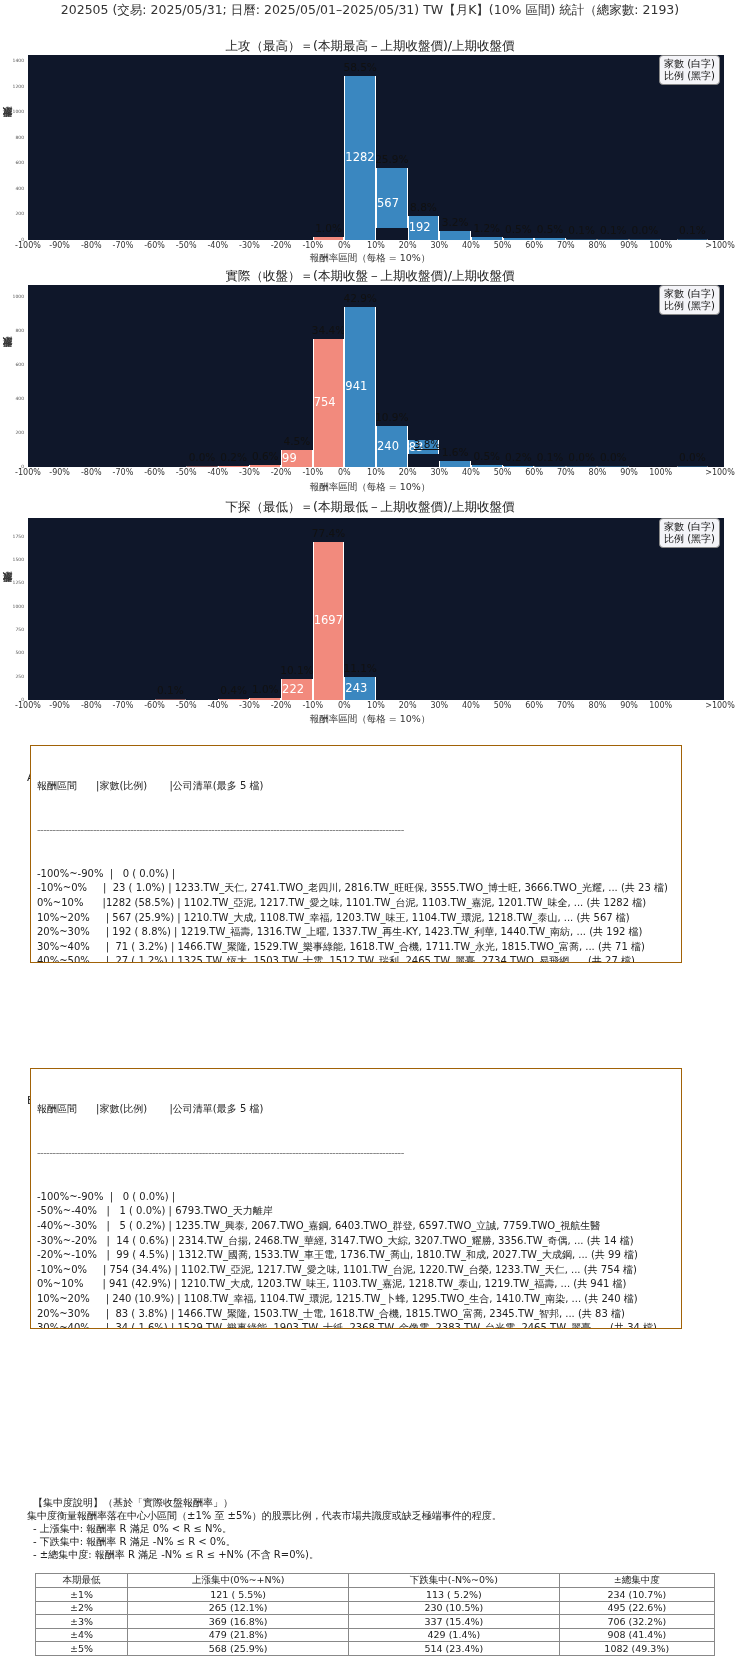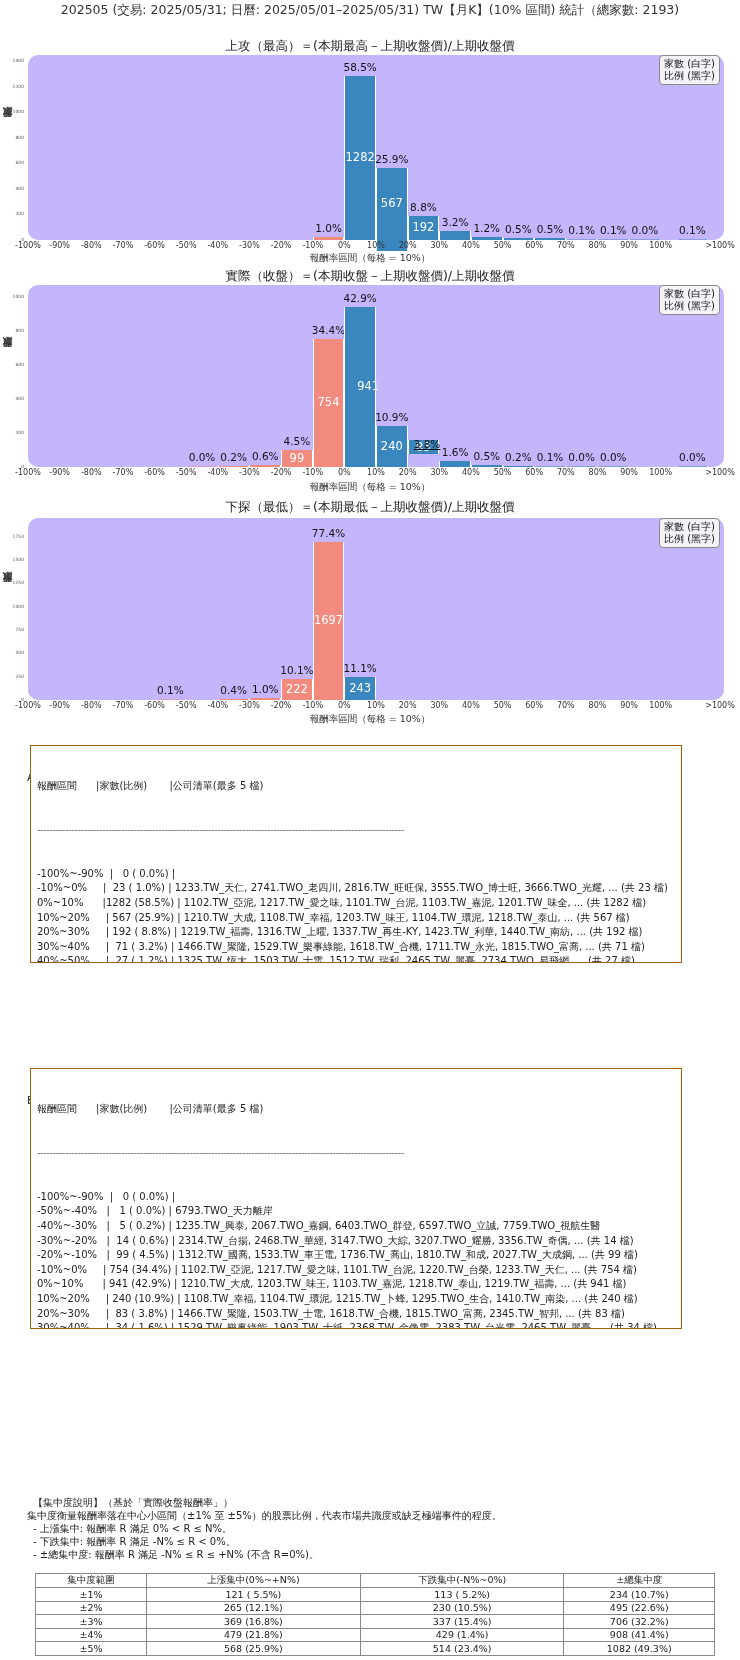--- a/index.html
+++ b/index.html
@@ -1,22 +1,22 @@
 <!DOCTYPE html>
 <html><head>
 <meta charset="utf-8">
 <style>
   * { box-sizing: border-box; }
   html, body { margin: 0; padding: 0; background: #ffffff; }
   body { width: 740px; height: 1660px; position: relative; font-family: "DejaVu Sans", "Liberation Sans", sans-serif; color: #222; overflow: hidden; }
   .main-title { position: absolute; top: 2px; left: 0; width: 740px; text-align: center; font-size: 12.5px; color: #333; }
   .chart-title { position: absolute; left: 0; width: 740px; text-align: center; font-size: 12.5px; color: #222; }
-  .plot-area { position: absolute; left: 28px; width: 696px; background: #c4b5fd; border-radius: 10px; }
+  .plot-area { position: absolute; left: 28px; width: 696px; background: #0f172a; }
   .bar { position: absolute; bottom: 0; border-left: 1px solid #fff; border-right: 1px solid #fff; }
-  .bar-count { position: absolute; width: 100%; text-align: center; color: #fff; font-size: 11.5px; }
+  .bar-count { position: absolute; width: 100%; color: #fff; font-size: 11.5px; }
   .bar-pct { position: absolute; width: 60px; margin-left: -30px; text-align: center; font-size: 10.5px; color: #111; }
   .ytick { position: absolute; right: 700px; font-size: 4.5px; color: #555; text-align: right; width: 20px; }
   .ylabel { position: absolute; left: 1px; font-size: 10px; color: #333; writing-mode: vertical-rl; transform: rotate(180deg); }
   .xtick { position: absolute; font-size: 8px; color: #333; width: 40px; margin-left: -20px; text-align: center; }
   .xlabel { position: absolute; left: 0; width: 740px; text-align: center; font-size: 9.5px; color: #333; }
   .legend-box { position: absolute; right: 16px; background: #f4f4f8; border: 1px solid #888; border-radius: 4px; font-size: 10px; line-height: 12px; padding: 2px 4px; color: #111; }
   .section-title { position: absolute; left: 27px; font-size: 11px; color: #222; margin-top: 40px; }
   .code-box { position: absolute; left: 30px; width: 652px; border: 1px solid #a16207; background: #fff; font-size: 10px; line-height: 14.6px; padding: 4px 6px; color: #222; white-space: pre; overflow: hidden; }
   .code-box .row { white-space: pre; height: 14.6px; }
   .code-box .sep { color: #777; letter-spacing: -0.5px; overflow: hidden; height: 14.6px; }
@@ -47,21 +47,21 @@
     <div class="ytick" style="top: 83.8966px; left: 4px;">1200</div>
     <div class="ytick" style="top: 58.3793px; left: 4px;">1400</div>
   </div>
 <div id="c1-bars">
     <div class="bar" style="position: absolute; left: 312.727px; width: 31.6364px; top: 237.066px; height: 2.93448px; background: rgb(242, 138, 125);"></div>
     <div class="bar-pct" style="left: 328.545px; top: 222.066px;">1.0%</div>
     <div class="bar" style="position: absolute; left: 344.364px; width: 31.6364px; top: 76.4345px; height: 163.566px; background: rgb(58, 135, 192);">
       <div class="bar-count" style="top: 73.7828px;">1282</div>
     </div>
     <div class="bar-pct" style="left: 360.182px; top: 61.4345px;">58.5%</div>
-    <div class="bar" style="position: absolute; left: 376px; width: 31.6364px; top: 167.659px; height: 83px; background: rgb(58, 135, 192);">
+    <div class="bar" style="position: absolute; left: 376px; width: 31.6364px; top: 167.659px; height: 60px; background: rgb(58, 135, 192);">
       <div class="bar-count" style="top: 28.1707px;">567</div>
     </div>
     <div class="bar-pct" style="left: 391.818px; top: 152.659px;">25.9%</div>
     <div class="bar" style="position: absolute; left: 407.636px; width: 31.6364px; top: 215.503px; height: 24.4966px; background: rgb(58, 135, 192);">
       <div class="bar-count" style="top: 4.24828px;">192</div>
     </div>
     <div class="bar-pct" style="left: 423.455px; top: 200.503px;">8.8%</div>
     <div class="bar" style="position: absolute; left: 439.273px; width: 31.6364px; top: 230.941px; height: 9.05862px; background: rgb(58, 135, 192);"></div>
     <div class="bar-pct" style="left: 455.091px; top: 215.941px;">3.2%</div>
     <div class="bar" style="position: absolute; left: 470.909px; width: 31.6364px; top: 236.555px; height: 3.44483px; background: rgb(58, 135, 192);"></div>
@@ -130,21 +130,21 @@
     <div class="bar-pct" style="left: 265.273px; top: 449.619px;">0.6%</div>
     <div class="bar" style="position: absolute; left: 281.091px; width: 31.6364px; top: 450.161px; height: 16.8393px; background: rgb(242, 138, 125);">
       <div class="bar-count" style="top: 0.419626px;">99</div>
     </div>
     <div class="bar-pct" style="left: 296.909px; top: 435.161px;">4.5%</div>
     <div class="bar" style="position: absolute; left: 312.727px; width: 31.6364px; top: 338.75px; height: 128.25px; background: rgb(242, 138, 125);">
       <div class="bar-count" style="top: 56.1252px;">754</div>
     </div>
     <div class="bar-pct" style="left: 328.545px; top: 323.75px;">34.4%</div>
     <div class="bar" style="position: absolute; left: 344.364px; width: 31.6364px; top: 306.942px; height: 160.058px; background: rgb(58, 135, 192);">
-      <div class="bar-count" style="top: 72.029px; margin-left: 8px;">941</div>
+      <div class="bar-count" style="top: 72.029px;">941</div>
     </div>
     <div class="bar-pct" style="left: 360.182px; top: 291.942px;">42.9%</div>
     <div class="bar" style="position: absolute; left: 376px; width: 31.6364px; top: 426.178px; height: 40.8224px; background: rgb(58, 135, 192);">
       <div class="bar-count" style="top: 12.4112px;">240</div>
     </div>
     <div class="bar-pct" style="left: 391.818px; top: 411.178px;">10.9%</div>
     <div class="bar" style="position: absolute; left: 407.636px; width: 31.6364px; top: 440px; height: 14.1178px; background: rgb(58, 135, 192);">
       <div class="bar-count" style="top: 0px;">83</div>
     </div>
     <div class="bar-pct" style="left: 427px; top: 437.882px; text-decoration: underline;">3.8%</div>
@@ -268,21 +268,21 @@
 </div>
 
 <div class="note" style="top:1496px; left:33px;">【集中度說明】（基於「實際收盤報酬率」）</div>
 <div class="note" style="top:1509px; left:27px;">集中度衡量報酬率落在中心小區間（±1% 至 ±5%）的股票比例，代表市場共識度或缺乏極端事件的程度。</div>
 <div class="note" style="top:1522px;">- 上漲集中: 報酬率 R 滿足 0% &lt; R ≤ N%。</div>
 <div class="note" style="top:1535px;">- 下跌集中: 報酬率 R 滿足 -N% ≤ R &lt; 0%。</div>
 <div class="note" style="top:1548px;">- ±總集中度: 報酬率 R 滿足 -N% ≤ R ≤ +N% (不含 R=0%)。</div>
 <table class="conc">
   <thead>
       <tr id="conc-head">
-        <th>集中度範圍</th>
+        <th>本期最低</th>
         <th>上漲集中(0%~+N%)</th>
         <th>下跌集中(-N%~0%)</th>
         <th>±總集中度</th>
       </tr>
     </thead>
   <tbody id="conc-body">
       <tr>
         <td>±1%</td>
         <td>121 ( 5.5%)</td>
         <td>113 ( 5.2%)</td>

